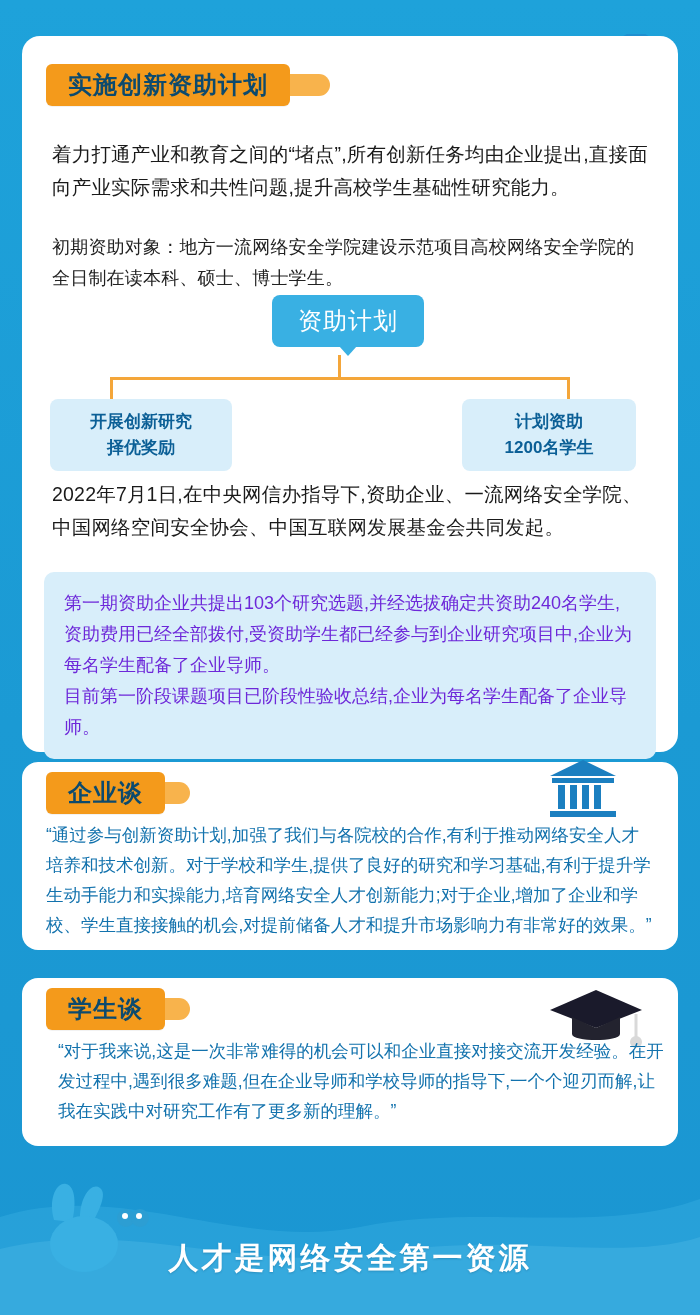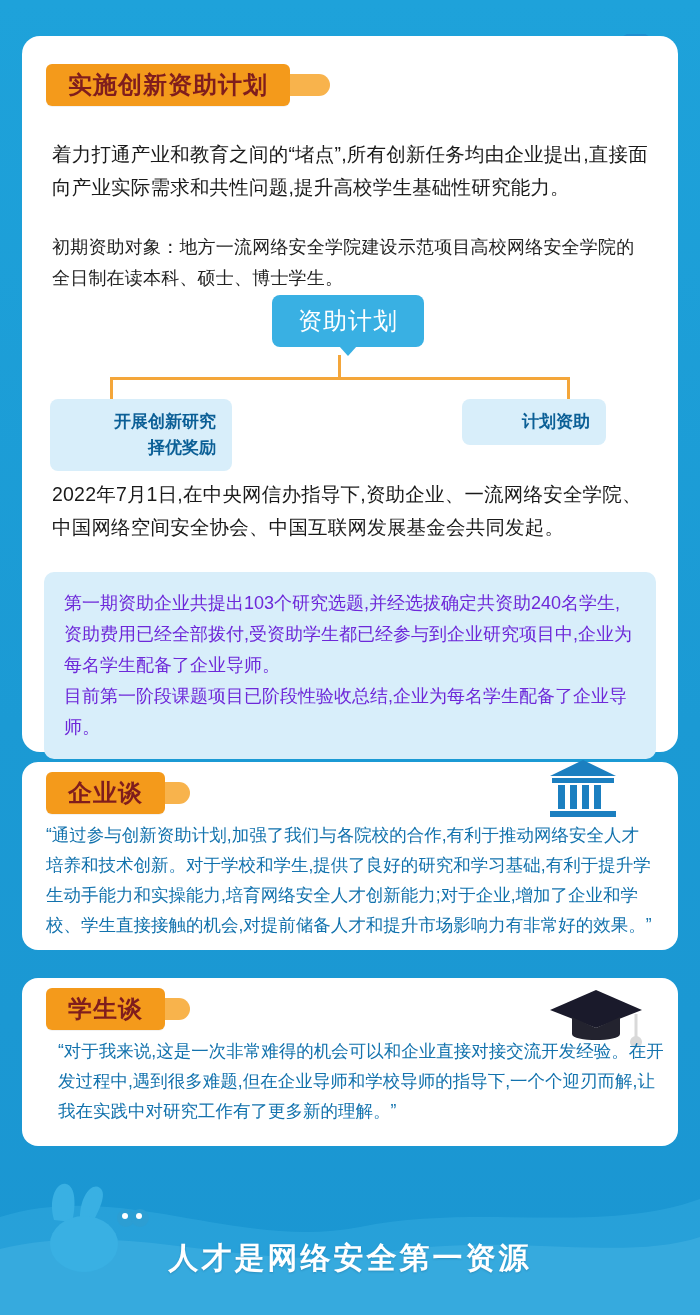--- a/index.html
+++ b/index.html
@@ -44,21 +44,21 @@
 
   
   .ribbon {
     position: absolute;
     height: 42px;
     background: #f49a1b;
     border-radius: 6px;
     display: flex;
     align-items: center;
     padding: 0 22px;
-    color: #7f1d1d;
+    color: #0c4a6e;
     font-size: 24px;
     font-weight: bold;
     letter-spacing: 1px;
     box-shadow: 0 1px 0 rgba(0,0,0,0.05);
   }
   .ribbon::after {
     content: "";
     position: absolute;
     right: -14px; top: 9px;
     width: 24px; height: 24px;
@@ -128,24 +128,24 @@
   .branch-r { position: absolute; left: 517px; top: 82px; width: 3px; height: 22px; background: #f4a63a; }
   .node-sub {
     position: absolute;
     background: #d8eefa;
     color: #0b5f96;
     border-radius: 8px;
     font-size: 17px;
     line-height: 26px;
     font-weight: bold;
     padding: 10px 16px;
-    text-align: right;
+    text-align: center;
   }
   .node-sub.left { left: 0px; top: 104px; width: 182px; }
-  .node-sub.right { left: 412px; top: 104px; width: 144px; }
+  .node-sub.right { left: 412px; top: 104px; width: 174px; }
 
   
   .bottom-wave {
     position: absolute;
     left: 0; bottom: 0; width: 700px; height: 150px;
   }
   .bottom-text {
     position: absolute;
     left: 0; bottom: 36px; width: 700px;
     text-align: center;
@@ -193,20 +193,21 @@
     <div class="branch-v"></div>
     <div class="branch-h"></div>
     <div class="branch-l"></div>
     <div class="branch-r"></div>
     <div class="node-sub left">
       <div>开展创新研究</div>
       <div>择优奖励</div>
     </div>
     <div class="node-sub right">
       <div>计划资助</div>
+      <div>1200名学生</div>
     </div>
   </div>
 
   <div class="para" style="left:52px; top:478px; width:598px;">2022年7月1日,在中央网信办指导下,资助企业、一流网络安全学院、中国网络空间安全协会、中国互联网发展基金会共同发起。</div>
 
   <div class="blueblock" style="left:44px; top:572px; width:612px;">
     <div>第一期资助企业共提出103个研究选题,并经选拔确定共资助240名学生,资助费用已经全部拨付,受资助学生都已经参与到企业研究项目中,企业为每名学生配备了企业导师。</div>
     <div>目前第一阶段课题项目已阶段性验收总结,企业为每名学生配备了企业导师。</div>
   </div>
 

